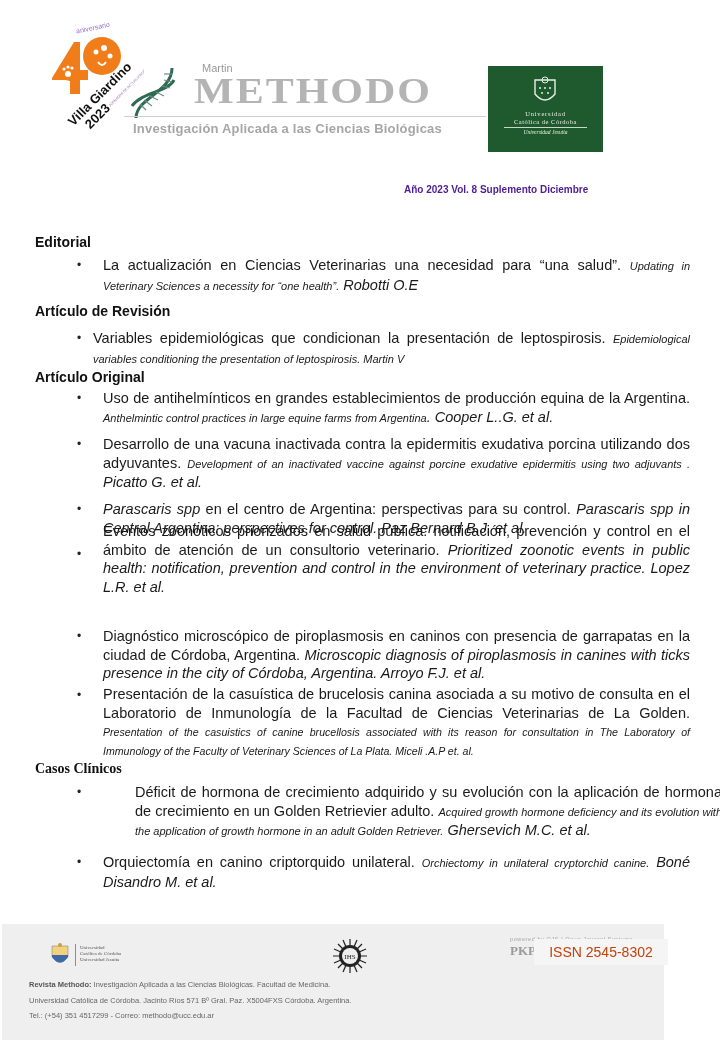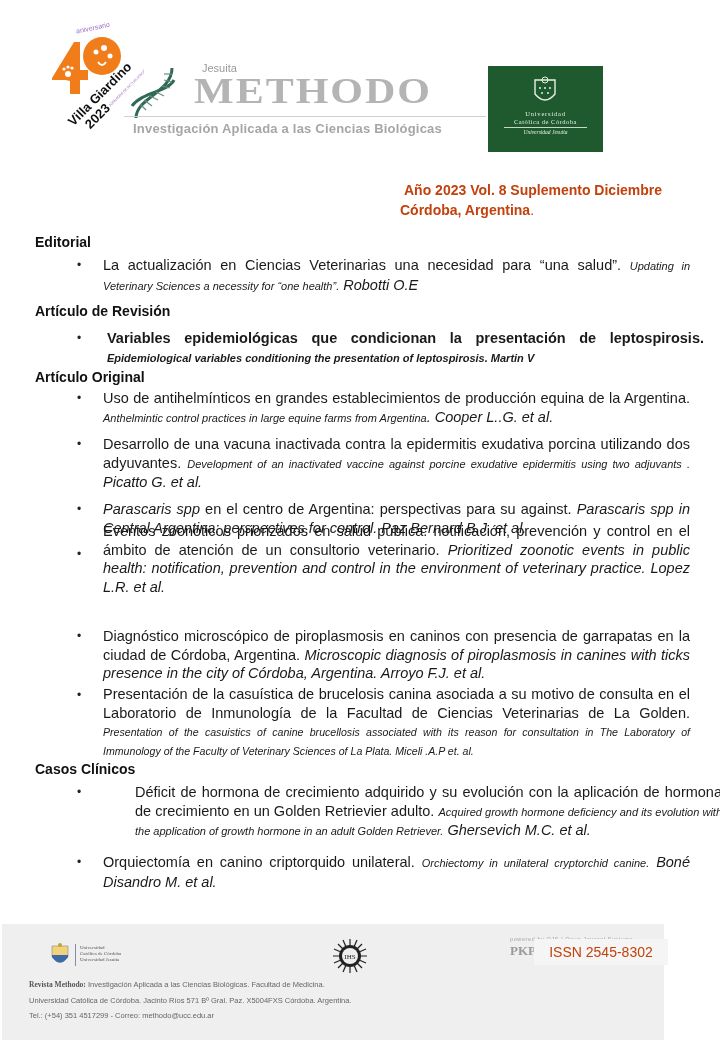--- a/index.html
+++ b/index.html
@@ -14,42 +14,42 @@
   .methodo .word { position: absolute; left: 4px; top: 10px; font-family: "Liberation Serif", serif; font-weight: bold; font-size: 42px; letter-spacing: 2px; color: #b4b4b4; transform: scaleY(0.86); transform-origin: left top; }
   .header-rule { position: absolute; left: 124px; top: 116px; width: 362px; height: 1px; background: #cfcfcf; }
   .tagline { position: absolute; left: 133px; top: 121px; font-size: 13px; font-weight: bold; color: #a6a6a6; letter-spacing: 0.2px; }
   .ucc-box { position: absolute; left: 488px; top: 66px; width: 115px; height: 86px; background: #1e5a2d; color: #e8efe6; text-align: center; }
   .ucc-box .crest { position: absolute; left: 44px; top: 10px; width: 26px; height: 30px; }
   .ucc-box .l1 { position: absolute; left: 0; right: 0; top: 44px; font-family: "Liberation Serif", serif; font-size: 6.5px; letter-spacing: 0.8px; }
   .ucc-box .l2 { position: absolute; left: 0; right: 0; top: 52px; font-family: "Liberation Serif", serif; font-size: 6.5px; letter-spacing: 0.5px; }
   .ucc-box .sep { position: absolute; left: 16px; right: 16px; top: 61px; height: 1px; background: #c8d8c6; }
   .ucc-box .l3 { position: absolute; left: 0; right: 0; top: 63px; font-family: "Liberation Serif", serif; font-style: italic; font-size: 5.5px; }
 
-  .issue { position: absolute; left: 404px; top: 180px; font-size: 14px; font-weight: bold; color: #c2410c; line-height: 20px; }
+  .issue { position: absolute; left: 404px; top: 180px; font-size: 10px; font-weight: bold; color: #4c1d95; line-height: 20px; }
   .issue .l2 { padding-left: -4px; margin-left: -4px; }
   .issue .dot { font-weight: normal; }
 
   
   .content { position: absolute; left: 0; top: 0; width: 720px; }
   .section-title { position: absolute; left: 28px; font-size: 14px; font-weight: bold; color: #111; margin-left: 7px; }
   .item { position: absolute; left: 103px; width: 587px; font-size: 14.5px; line-height: 18.5px; text-align: justify; color: #1a1a1a; }
   .item .en { font-style: italic; font-size: 11px; }
   .item .auth { font-style: italic; }
   .item .it { font-style: italic; }
   .bullet { position: absolute; left: 77px; font-size: 12px; color: #222; }
 
   
   .footer { position: absolute; left: 2px; top: 924px; width: 662px; height: 116px; background: #efefef; }
   .f-ucc { position: absolute; left: 48px; top: 18px; width: 90px; height: 28px; }
   .f-ucc .shield { position: absolute; left: 0; top: 0; width: 20px; height: 26px; }
   .f-ucc .bar { position: absolute; left: 25px; top: 2px; width: 1px; height: 22px; background: #8a8aa0; }
   .f-ucc .t1 { position: absolute; left: 30px; top: 3px; font-family: "Liberation Serif", serif; font-size: 5px; color: #555; line-height: 6px; white-space: nowrap; }
   .f-ihs { position: absolute; left: 330px; top: 14px; width: 36px; height: 36px; }
   .f-text { position: absolute; left: 27px; font-size: 7.5px; color: #666; white-space: nowrap; }
-  .f-text b { color: #555; font-family: Liberation Serif, serif; }
+  .f-text b { color: #555; }
   .pkp { position: absolute; left: 508px; top: 12px; width: 162px; }
   .pkp .p1 { font-size: 5.5px; color: #a5a5a5; letter-spacing: 0.6px; text-align: left; white-space: nowrap; }
   .pkp .p2 { font-family: "Liberation Serif", serif; font-size: 11px; color: #9a9a9a; white-space: nowrap; margin-top: 1px; }
   .pkp .p2 .big { font-weight: bold; font-size: 13px; }
   .pkp .p2 .small { font-size: 6.5px; letter-spacing: 0.6px; }
   .issn { position: absolute; left: 534px; top: 939px; width: 134px; height: 26px; background: #f5f5f5; font-size: 14px; color: #c2410c; text-align: center; line-height: 26px; }
 </style>
 </head>
 <body>
 
@@ -88,21 +88,21 @@
       <line x1="22" y1="34" x2="30" y2="38"></line>
         <line x1="28" y1="30" x2="36" y2="34"></line>
       <line x1="34" y1="24" x2="42" y2="26"></line>
         <line x1="36" y1="18" x2="44" y2="20"></line>
       <line x1="36" y1="12" x2="44" y2="12"></line>
     </g>
   </svg>
 </div>
 
 <div class="methodo">
-  <span class="revista">Jesuita</span>
+  <span class="revista">Martin</span>
   <span class="word">METHODO</span>
 </div>
 <div class="header-rule"></div>
 <div class="tagline">Investigación Aplicada a las Ciencias Biológicas</div>
 
 <div class="ucc-box">
   <svg class="crest" viewBox="0 0 26 30">
     <path d="M3 4 L23 4 L23 18 Q13 30 3 18 Z" fill="none" stroke="#e8efe6" stroke-width="1.4"></path>
     <circle cx="13" cy="4" r="3" fill="none" stroke="#e8efe6" stroke-width="1"></circle>
     <g fill="#e8efe6">
@@ -114,36 +114,35 @@
       </g>
   </svg>
   <div class="l1">Universidad</div>
   <div class="l2">Católica de Córdoba</div>
   <div class="sep"></div>
   <div class="l3">Universidad Jesuita</div>
 </div>
 
 <div class="issue">
   <div>Año 2023 Vol. 8  Suplemento Diciembre</div>
-  <div class="l2"><span>Córdoba, Argentina</span><span class="dot">.</span></div>
 </div>
 
 <div class="content">
 
   <div class="section-title" style="top:234px;">Editorial</div>
   <span class="bullet" style="top:258px;">•</span>
   <div class="item" style="top:256px;">
     <span>La actualización en Ciencias Veterinarias una necesidad para “una salud”.</span>
     <span class="en">Updating in Veterinary Sciences a necessity for “one health”.</span>
     <span class="auth">Robotti O.E</span>
   </div>
 
   <div class="section-title" style="top:303px;">Artículo de Revisión</div>
   <span class="bullet" style="top:331px;">•</span>
-  <div class="item" style="top:329px; left:107px; width:597px;font-weight:bold;">
+  <div class="item" style="top:329px; left:93px; width:597px;">
     <span>Variables epidemiológicas que condicionan la presentación de leptospirosis.</span>
     <span class="en">Epidemiological variables conditioning the presentation of leptospirosis. Martin V</span>
   </div>
 
   <div class="section-title" style="top:369px;">Artículo Original</div>
 
   <span class="bullet" style="top:391px;">•</span>
   <div class="item" style="top:389px;">
     <span>Uso de antihelmínticos en grandes establecimientos de producción equina de la Argentina.</span>
     <span class="en">Anthelmintic control practices in large equine farms from Argentina</span><span class="auth">. Cooper L..G. et al.</span>
@@ -151,21 +150,21 @@
 
   <span class="bullet" style="top:437px;">•</span>
   <div class="item" style="top:435px;">
     <span>Desarrollo de una vacuna inactivada contra la epidermitis exudativa porcina utilizando dos adyuvantes.</span>
     <span class="en">Development of an inactivated vaccine against porcine exudative epidermitis using two adjuvants .</span>
     <span class="auth">Picatto G. et al.</span>
   </div>
 
   <span class="bullet" style="top:502px;">•</span>
   <div class="item" style="top:500px;">
-    <span class="it">Parascaris spp</span><span> en el centro de Argentina: perspectivas para su against.</span>
+    <span class="it">Parascaris spp</span><span> en el centro de Argentina: perspectivas para su control.</span>
     <span class="it">Parascaris spp in Central Argentina: perspectives for control. Paz Bernard B.J. et al.</span>
   </div>
 
   <span class="bullet" style="top:547px;">•</span>
   <div class="item" style="top:522px;">
     <span>Eventos zoonóticos priorizados en salud pública: notificación, prevención y control en el ámbito de atención de un consultorio veterinario.</span>
     <span class="it">Prioritized zoonotic events in public health: notification, prevention and control in the environment of veterinary practice. Lopez L.R. et al.</span>
   </div>
 
   <span class="bullet" style="top:629px;">•</span>
@@ -173,21 +172,21 @@
     <span>Diagnóstico microscópico de piroplasmosis en caninos con presencia de garrapatas en la ciudad de Córdoba, Argentina.</span>
     <span class="it">Microscopic diagnosis of piroplasmosis in canines with ticks presence in the city of Córdoba, Argentina. Arroyo F.J. et al.</span>
   </div>
 
   <span class="bullet" style="top:688px;">•</span>
   <div class="item" style="top:685px;">
     <span>Presentación de la casuística de brucelosis canina asociada a su motivo de consulta en el Laboratorio de Inmunología de la Facultad de Ciencias Veterinarias de La Golden.</span>
     <span class="en" style="font-size:10.6px; line-height:15px;">Presentation of the casuistics of canine brucellosis associated with its reason for consultation in The Laboratory of Immunology of the Faculty of Veterinary Sciences of La Plata. Miceli .A.P et. al.</span>
   </div>
 
-  <div class="section-title" style="top:761px;">Casos Clínicos</div>
+  <div class="section-title" style="top:761px;font-family:Liberation Serif, serif;">Casos Clínicos</div>
 
   <span class="bullet" style="top:785px;">•</span>
   <div class="item" style="top:783px;margin-left:32px;">
     <span>Déficit de hormona de crecimiento adquirido y su evolución con la aplicación de hormona de crecimiento en un Golden Retrievier adulto.</span>
     <span class="en">Acquired growth hormone deficiency and its evolution with the application of growth hormone in an adult Golden Retriever.</span>
     <span class="auth">Ghersevich M.C. et al.</span>
   </div>
 
   <span class="bullet" style="top:855px;">•</span>
   <div class="item" style="top:853px;">

